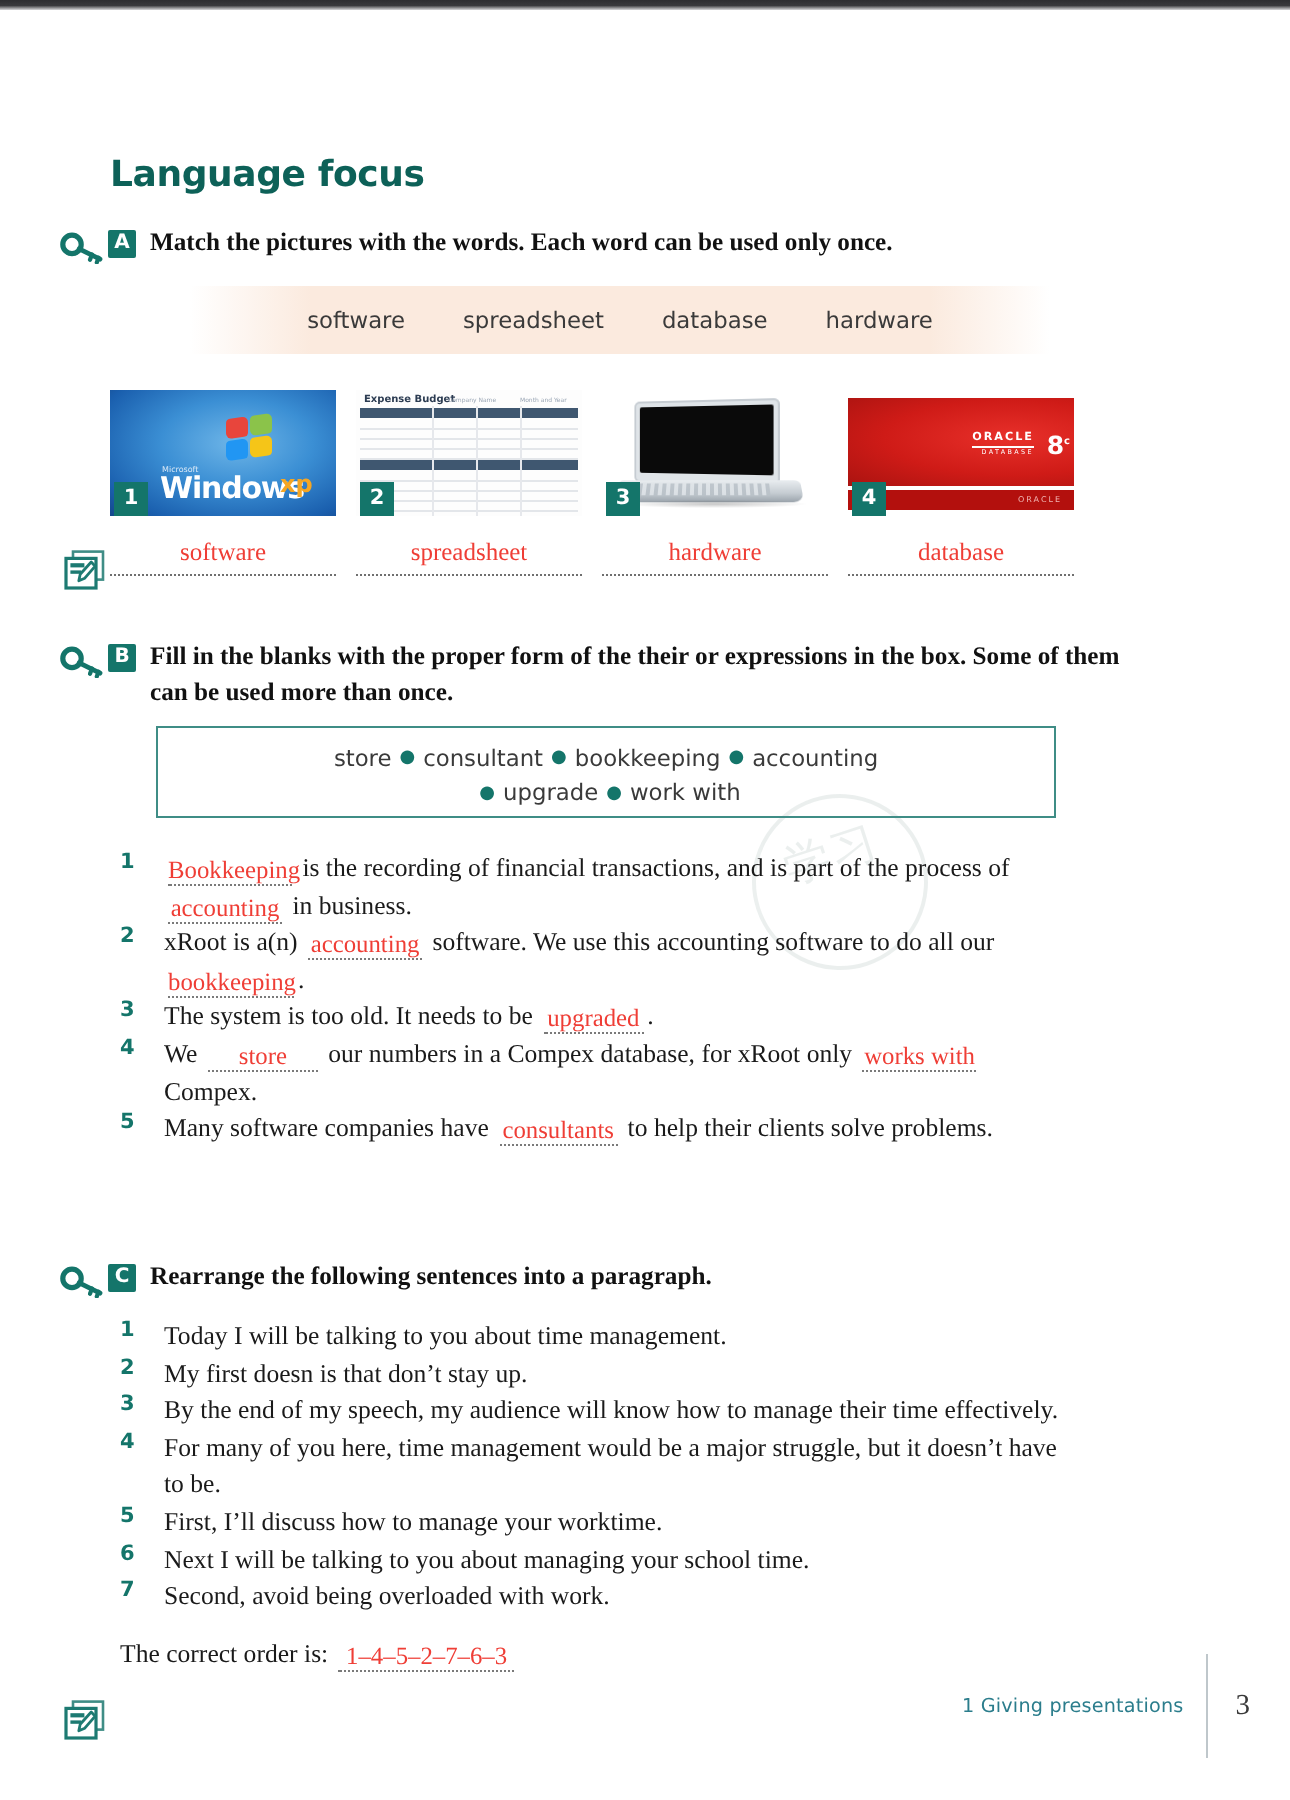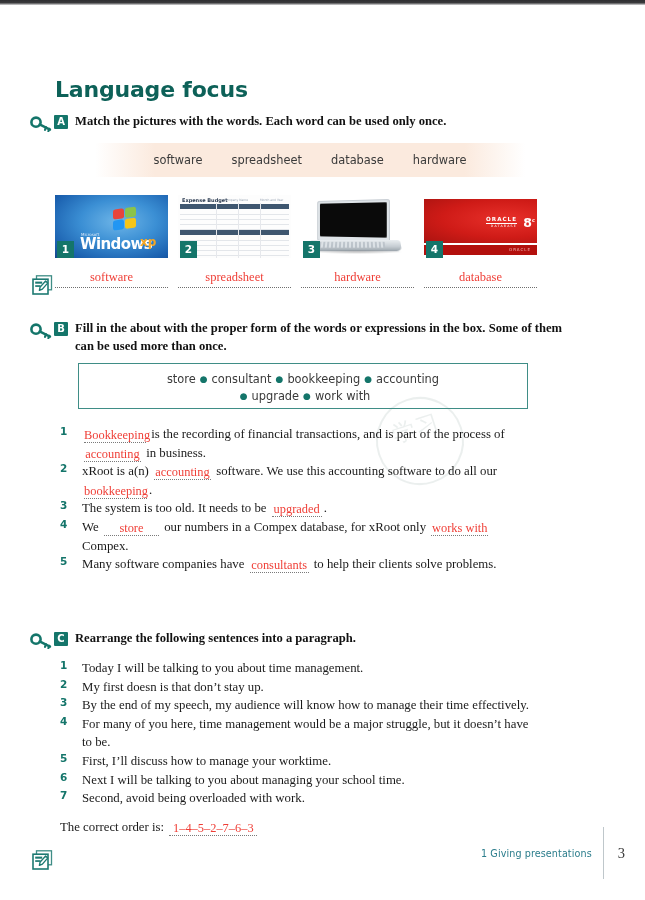--- a/index.html
+++ b/index.html
@@ -58,21 +58,21 @@
     border-radius:50%;
   }
 
   
   .section-title {
     position: absolute;
     left: 55px;
     top: 72px;
     font-family: "DejaVu Sans", sans-serif;
     font-weight: bold;
-    font-size: 22px;
+    font-size: 18px;
     color: #0d6158;
     letter-spacing: -0.2px;
   }
 
   
   .task-head {
     position: absolute;
     left: 30px;
     width: 510px;
   }
@@ -438,21 +438,21 @@
   </svg>
 
   <div class="task-head" style="top:317px;">
     <svg class="key-icon" viewBox="0 0 22 16">
       <circle cx="6" cy="6.2" r="4.6" fill="none" stroke="#14756a" stroke-width="2.6"></circle>
       <path d="M9.6 8.4 L20 13.6" stroke="#14756a" stroke-width="2.4" stroke-linecap="round"></path>
       <path d="M16 11.2 L15 13.9" stroke="#14756a" stroke-width="2.1" stroke-linecap="round"></path>
       <path d="M19.3 12.8 L18.4 15.2" stroke="#14756a" stroke-width="2.1" stroke-linecap="round"></path>
     </svg>
     <div class="letter-badge">B</div>
-    <div class="task-text">Fill in the about with the proper form of the words or expressions in the box. Some of them can be used more than once.</div>
+    <div class="task-text">Fill in the blanks with the proper form of the their or expressions in the box. Some of them can be used more than once.</div>
   </div>
 
   <div class="word-box">
     <div>
       <span>store</span><span class="sep">●</span><span>consultant</span><span class="sep">●</span><span>bookkeeping</span><span class="sep">●</span><span>accounting</span>
     </div>
     <div>
       <span class="sep">●</span><span>upgrade</span><span class="sep">●</span><span>work with</span>
     </div>
   </div>

